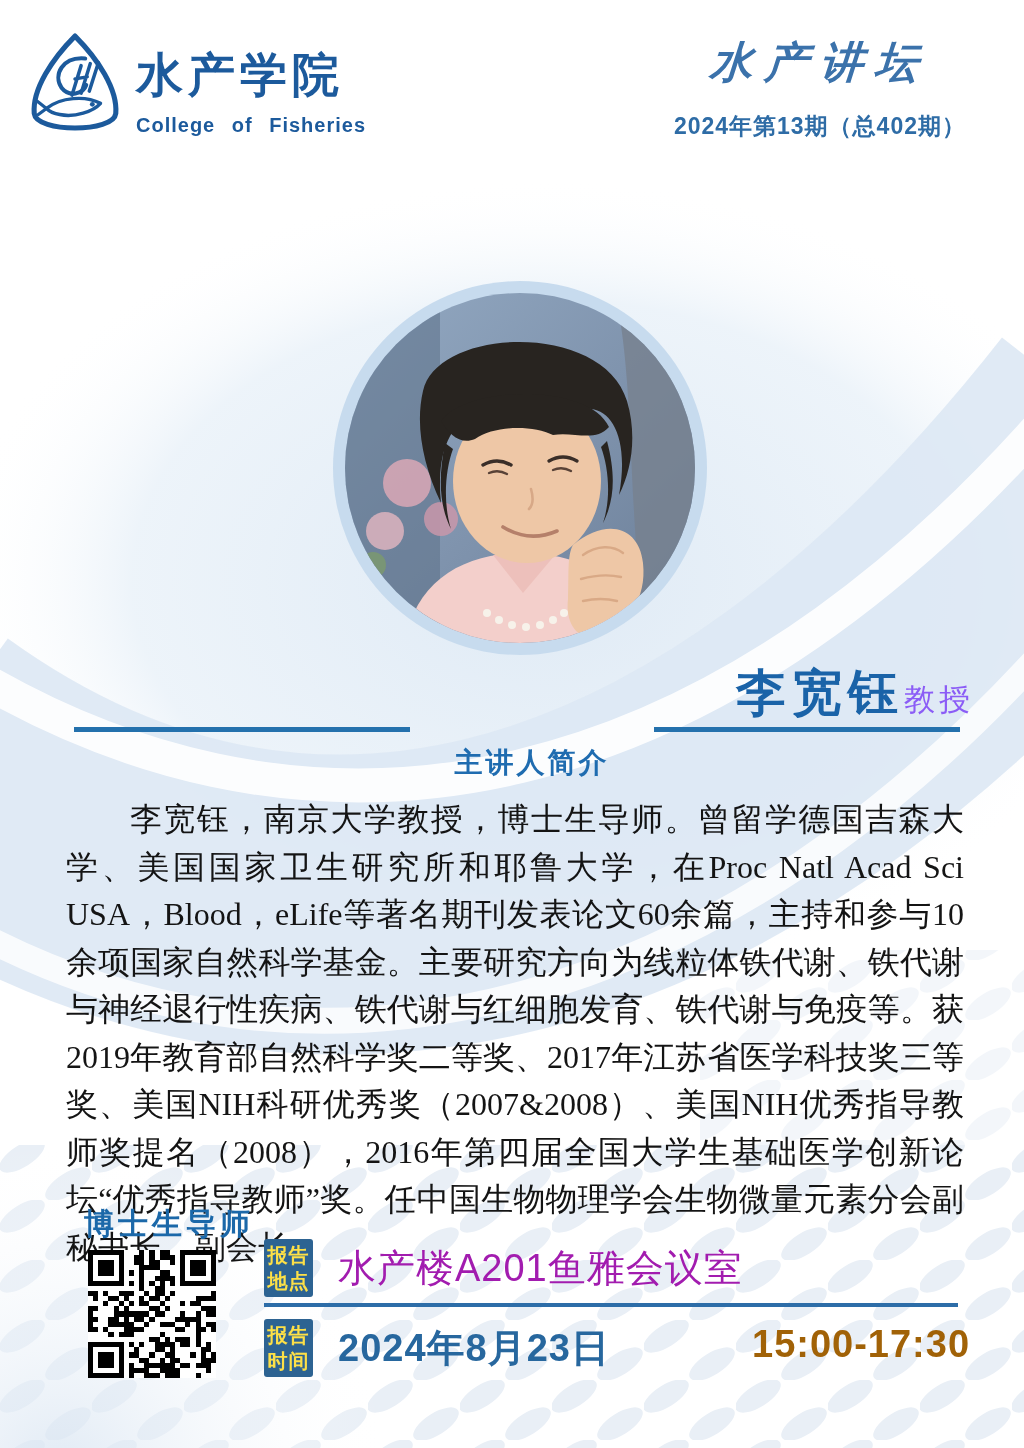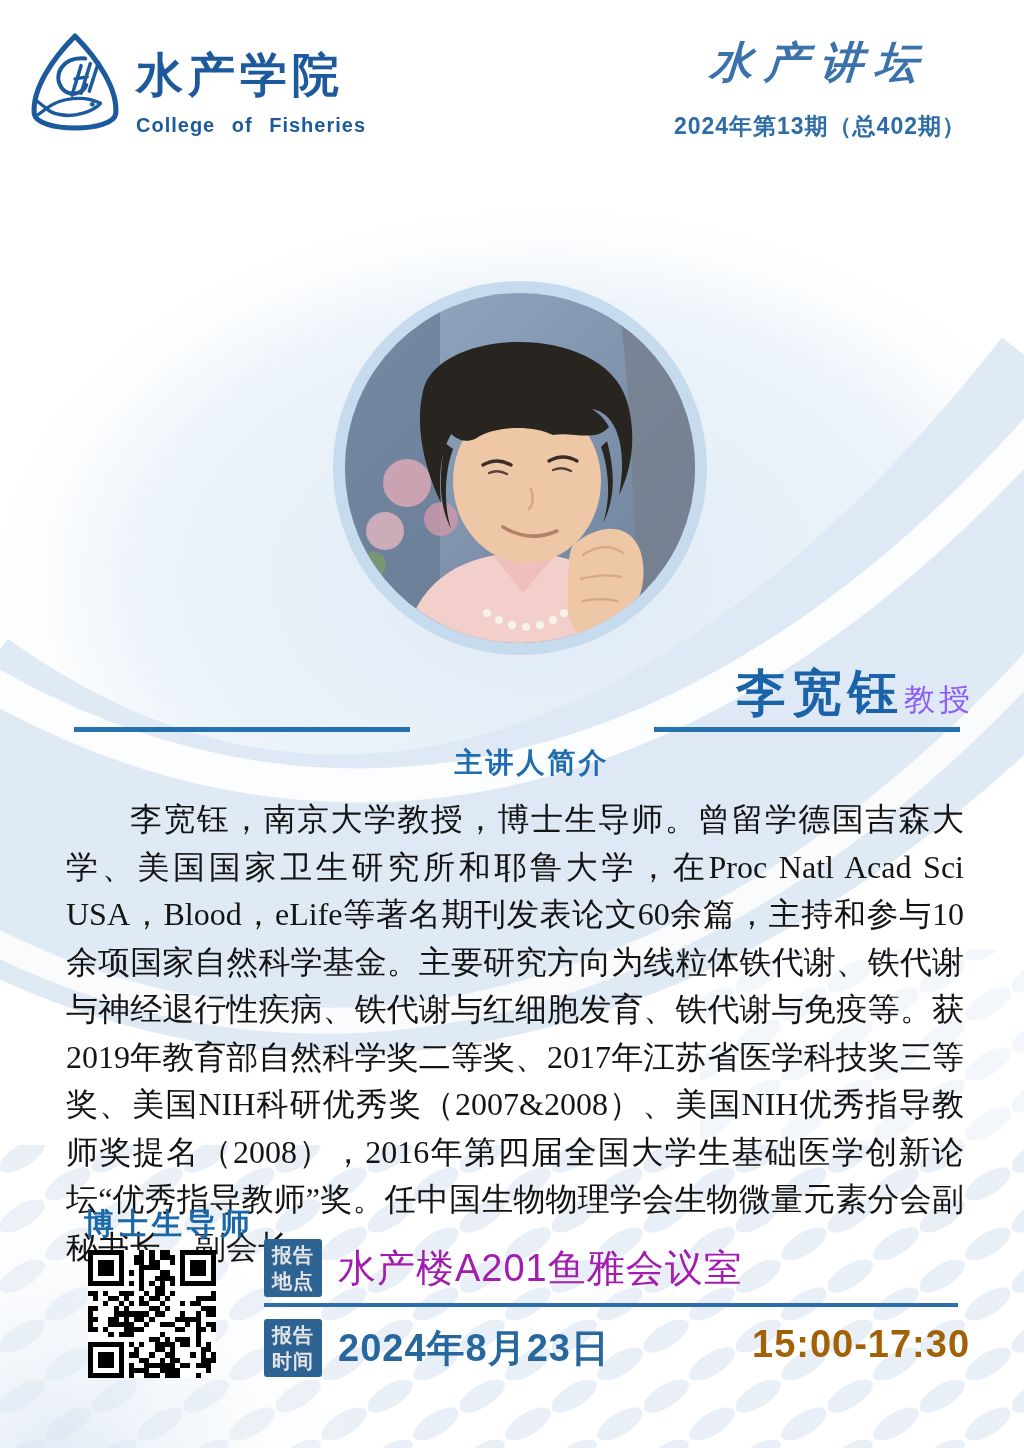--- a/index.html
+++ b/index.html
@@ -48,21 +48,21 @@
 
   
   .bio { left:66px; top:796px; width:898px;
     font-family:Liberation Serif, serif;
     font-size:32px; line-height:47.5px; color:#141414;
     text-align:justify; text-indent:2em; }
 
   
   .scan-label { left:84px; top:1204px; font-size:30px; font-weight:bold; color:#1b68a9; letter-spacing:4px; }
   .qr-box { left:88px; top:1250px; width:128px; height:128px; background:#ffffff; }
-  .badge { width:58px; height:58px; background:#2d6392; color:#e5e5e5; border-radius:3px;
+  .badge { width:49px; height:58px; background:#2d6392; color:#fde047; border-radius:3px;
     display:flex; flex-direction:column; align-items:center; justify-content:center;
     font-size:20px; font-weight:bold; line-height:1.3; letter-spacing:1px; }
   .badge-venue { left:264px; top:1239px; }
   .badge-time  { left:264px; top:1319px; }
   .venue-text { left:338px; top:1243px; font-size:38px; font-weight:normal; color:#a21caf; letter-spacing:1px; }
   .date-text  { left:338px; top:1323px; font-size:38px; font-weight:bold; color:#27679e; letter-spacing:1px; }
   .time-text  { left:752px; top:1323px; font-size:38px; font-weight:bold; color:#a16207; letter-spacing:1px; }
   .footer-divider { left:264px; top:1303px; width:694px; height:4px; background:#2d6da8; }
 </style>
 </head>

